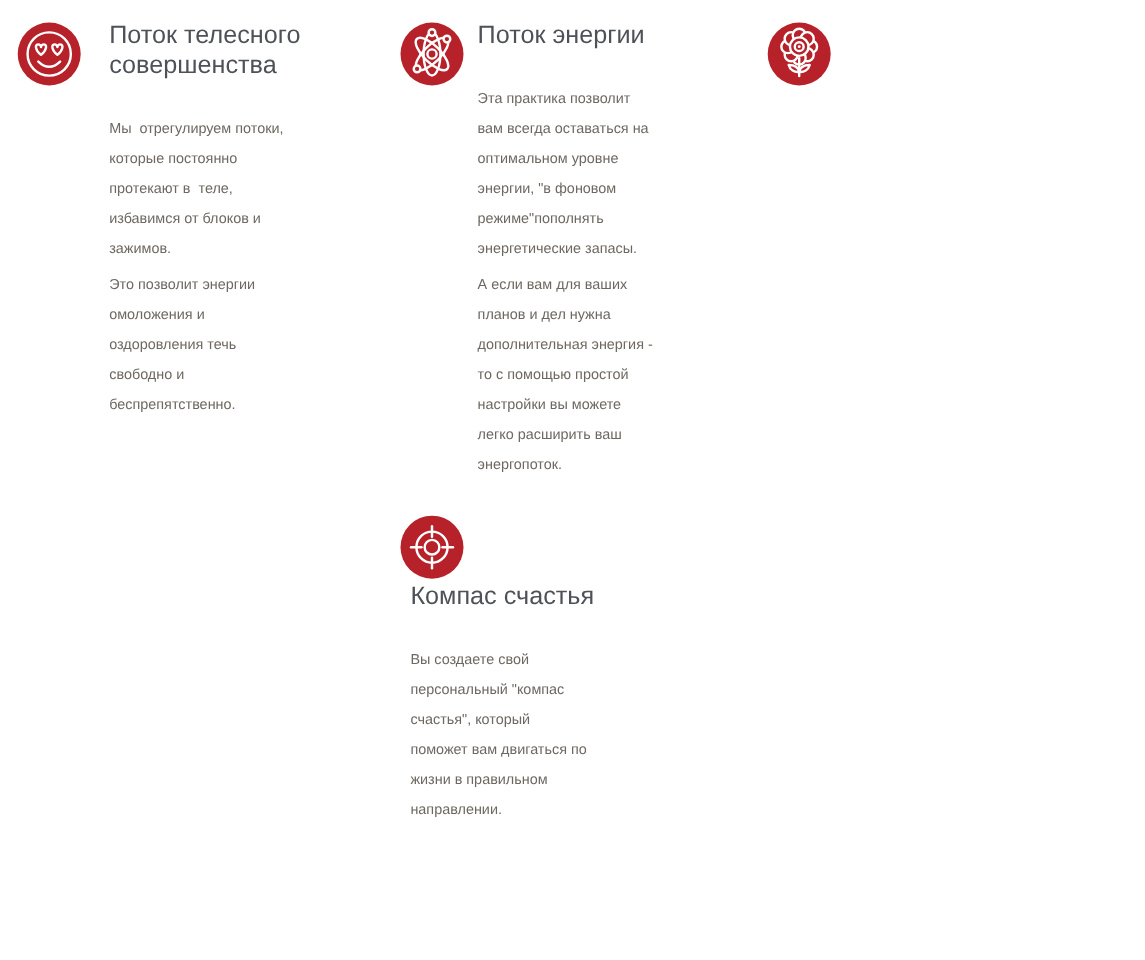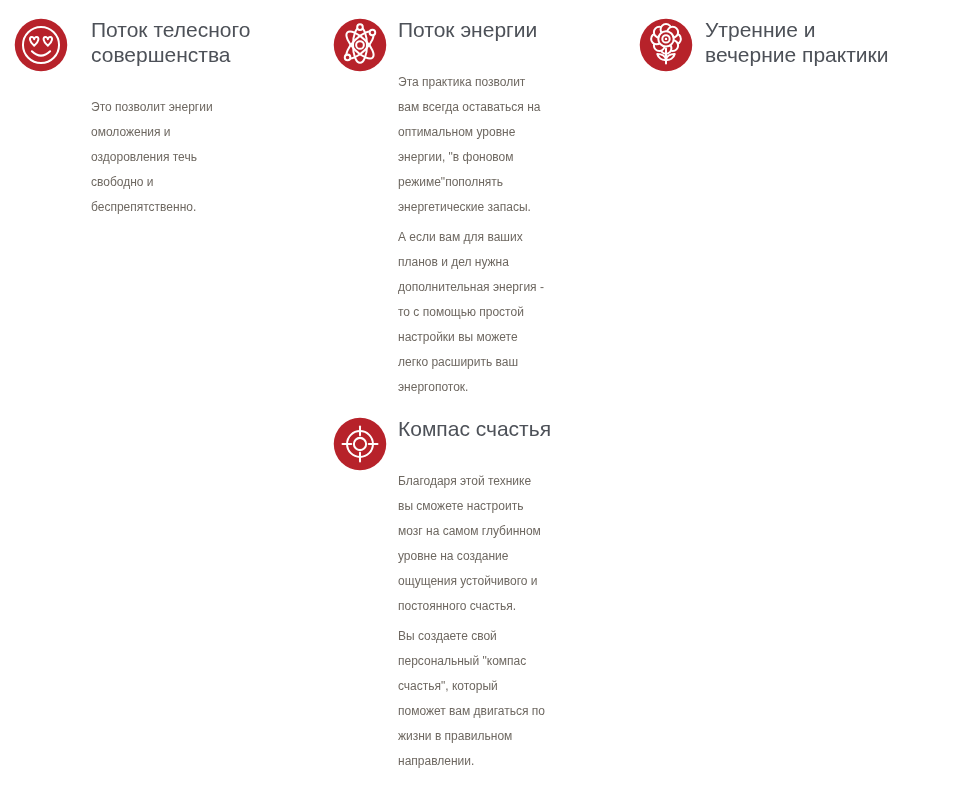--- a/index.html
+++ b/index.html
@@ -46,21 +46,21 @@
     white-space:pre-wrap;
   }
   .feature-text:last-child{margin-bottom:0;}
   
   #feature-1{left:13px;top:17px;}
   #feature-1 .content{margin-left:22px;width:228px;}
   #feature-2{left:332px;top:17px;justify-content:space-between;}
   #feature-2 .content{margin-left:10px;width:240px;}
   #feature-3{left:638px;top:17px;}
   #feature-3 .content{margin-left:11px;width:242px;}
-  #feature-4{left:332px;top:416px;}
+  #feature-4{left:332px;top:428px;flex-direction:column;}
   #feature-4 .content{margin-left:10px;width:240px;}
   .icon-stroke{fill:none;stroke:#fff;stroke-width:1.15;stroke-linecap:round;stroke-linejoin:round;}
   .icon-fill-accent{fill:var(--accent);stroke:#fff;stroke-width:1.15;}
 </style>
 </head>
 <body>
 
 <div class="canvas">
 
   <section class="feature" id="feature-1">
@@ -69,20 +69,25 @@
         <circle cx="16" cy="16" r="15" style="fill:var(--accent)"></circle>
         <circle class="icon-stroke" cx="16" cy="16" r="10.3"></circle>
         <path class="icon-stroke" d="M12.1,16.4 C9.2,14.2 9.2,11.4 10.65,11.4 C11.6,11.4 12.1,12.3 12.1,12.7 C12.1,12.3 12.6,11.4 13.55,11.4 C15,11.4 15,14.2 12.1,16.4 Z"></path>
         <path class="icon-stroke" d="M19.9,16.4 C17,14.2 17,11.4 18.45,11.4 C19.4,11.4 19.9,12.3 19.9,12.7 C19.9,12.3 20.4,11.4 21.35,11.4 C22.8,11.4 22.8,14.2 19.9,16.4 Z"></path>
         <path class="icon-stroke" d="M10.8,19.6 Q16,24.6 21.2,19.6"></path>
       </svg>
     </div>
     <div class="content">
       <h3 class="feature-title">Поток телесного
 совершенства</h3>
+      <p class="feature-text">Мы  отрегулируем потоки,
+которые постоянно
+протекают в  теле,
+избавимся от блоков и
+зажимов.</p>
       <p class="feature-text">Это позволит энергии
 омоложения и
 оздоровления течь
 свободно и
 беспрепятственно.</p>
     </div>
   </section>
 
   <section class="feature" id="feature-2">
     <div class="icon-circle">
@@ -131,45 +136,37 @@
         </g>
         <circle class="icon-fill-accent" cx="16" cy="12.5" r="4.4"></circle>
         <circle class="icon-stroke" cx="16" cy="12.5" r="2.1"></circle>
         <circle cx="16" cy="12.5" r="0.7" fill="#fff" stroke="none"></circle>
         <path class="icon-stroke" d="M16,18 L16,26.5"></path>
         <path class="icon-stroke" d="M16,24.5 C13.8,24.8 11.6,23.6 11,21.2 C13.6,21.2 15.6,22.3 16,24.5 Z"></path>
         <path class="icon-stroke" d="M16,24.5 C18.2,24.8 20.4,23.6 21,21.2 C18.4,21.2 16.4,22.3 16,24.5 Z"></path>
       </svg>
     </div>
     <div class="content">
-      <h3 class="feature-title">Утренние и
-вечерние практики</h3>
     </div>
   </section>
 
   <section class="feature" id="feature-4">
     <div class="icon-circle">
       <svg viewBox="0 0 32 32">
         <circle cx="16" cy="16" r="15" style="fill:var(--accent)"></circle>
         <circle class="icon-stroke" cx="16" cy="16" r="7.4"></circle>
         <circle class="icon-stroke" cx="16" cy="16" r="3.5"></circle>
         <path class="icon-stroke" d="M16,6 L16,11"></path>
         <path class="icon-stroke" d="M16,21 L16,26"></path>
         <path class="icon-stroke" d="M6,16 L11,16"></path>
         <path class="icon-stroke" d="M21,16 L26,16"></path>
       </svg>
     </div>
     <div class="content">
       <h3 class="feature-title">Компас счастья</h3>
-      <p class="feature-text">Благодаря этой технике
-вы сможете настроить
-мозг на самом глубинном
-уровне на создание
-ощущения устойчивого и
-постоянного счастья.</p>
       <p class="feature-text">Вы создаете свой
 персональный "компас
 счастья", который
 поможет вам двигаться по
 жизни в правильном
 направлении.</p>
     </div>
   </section>
 
 </div>

